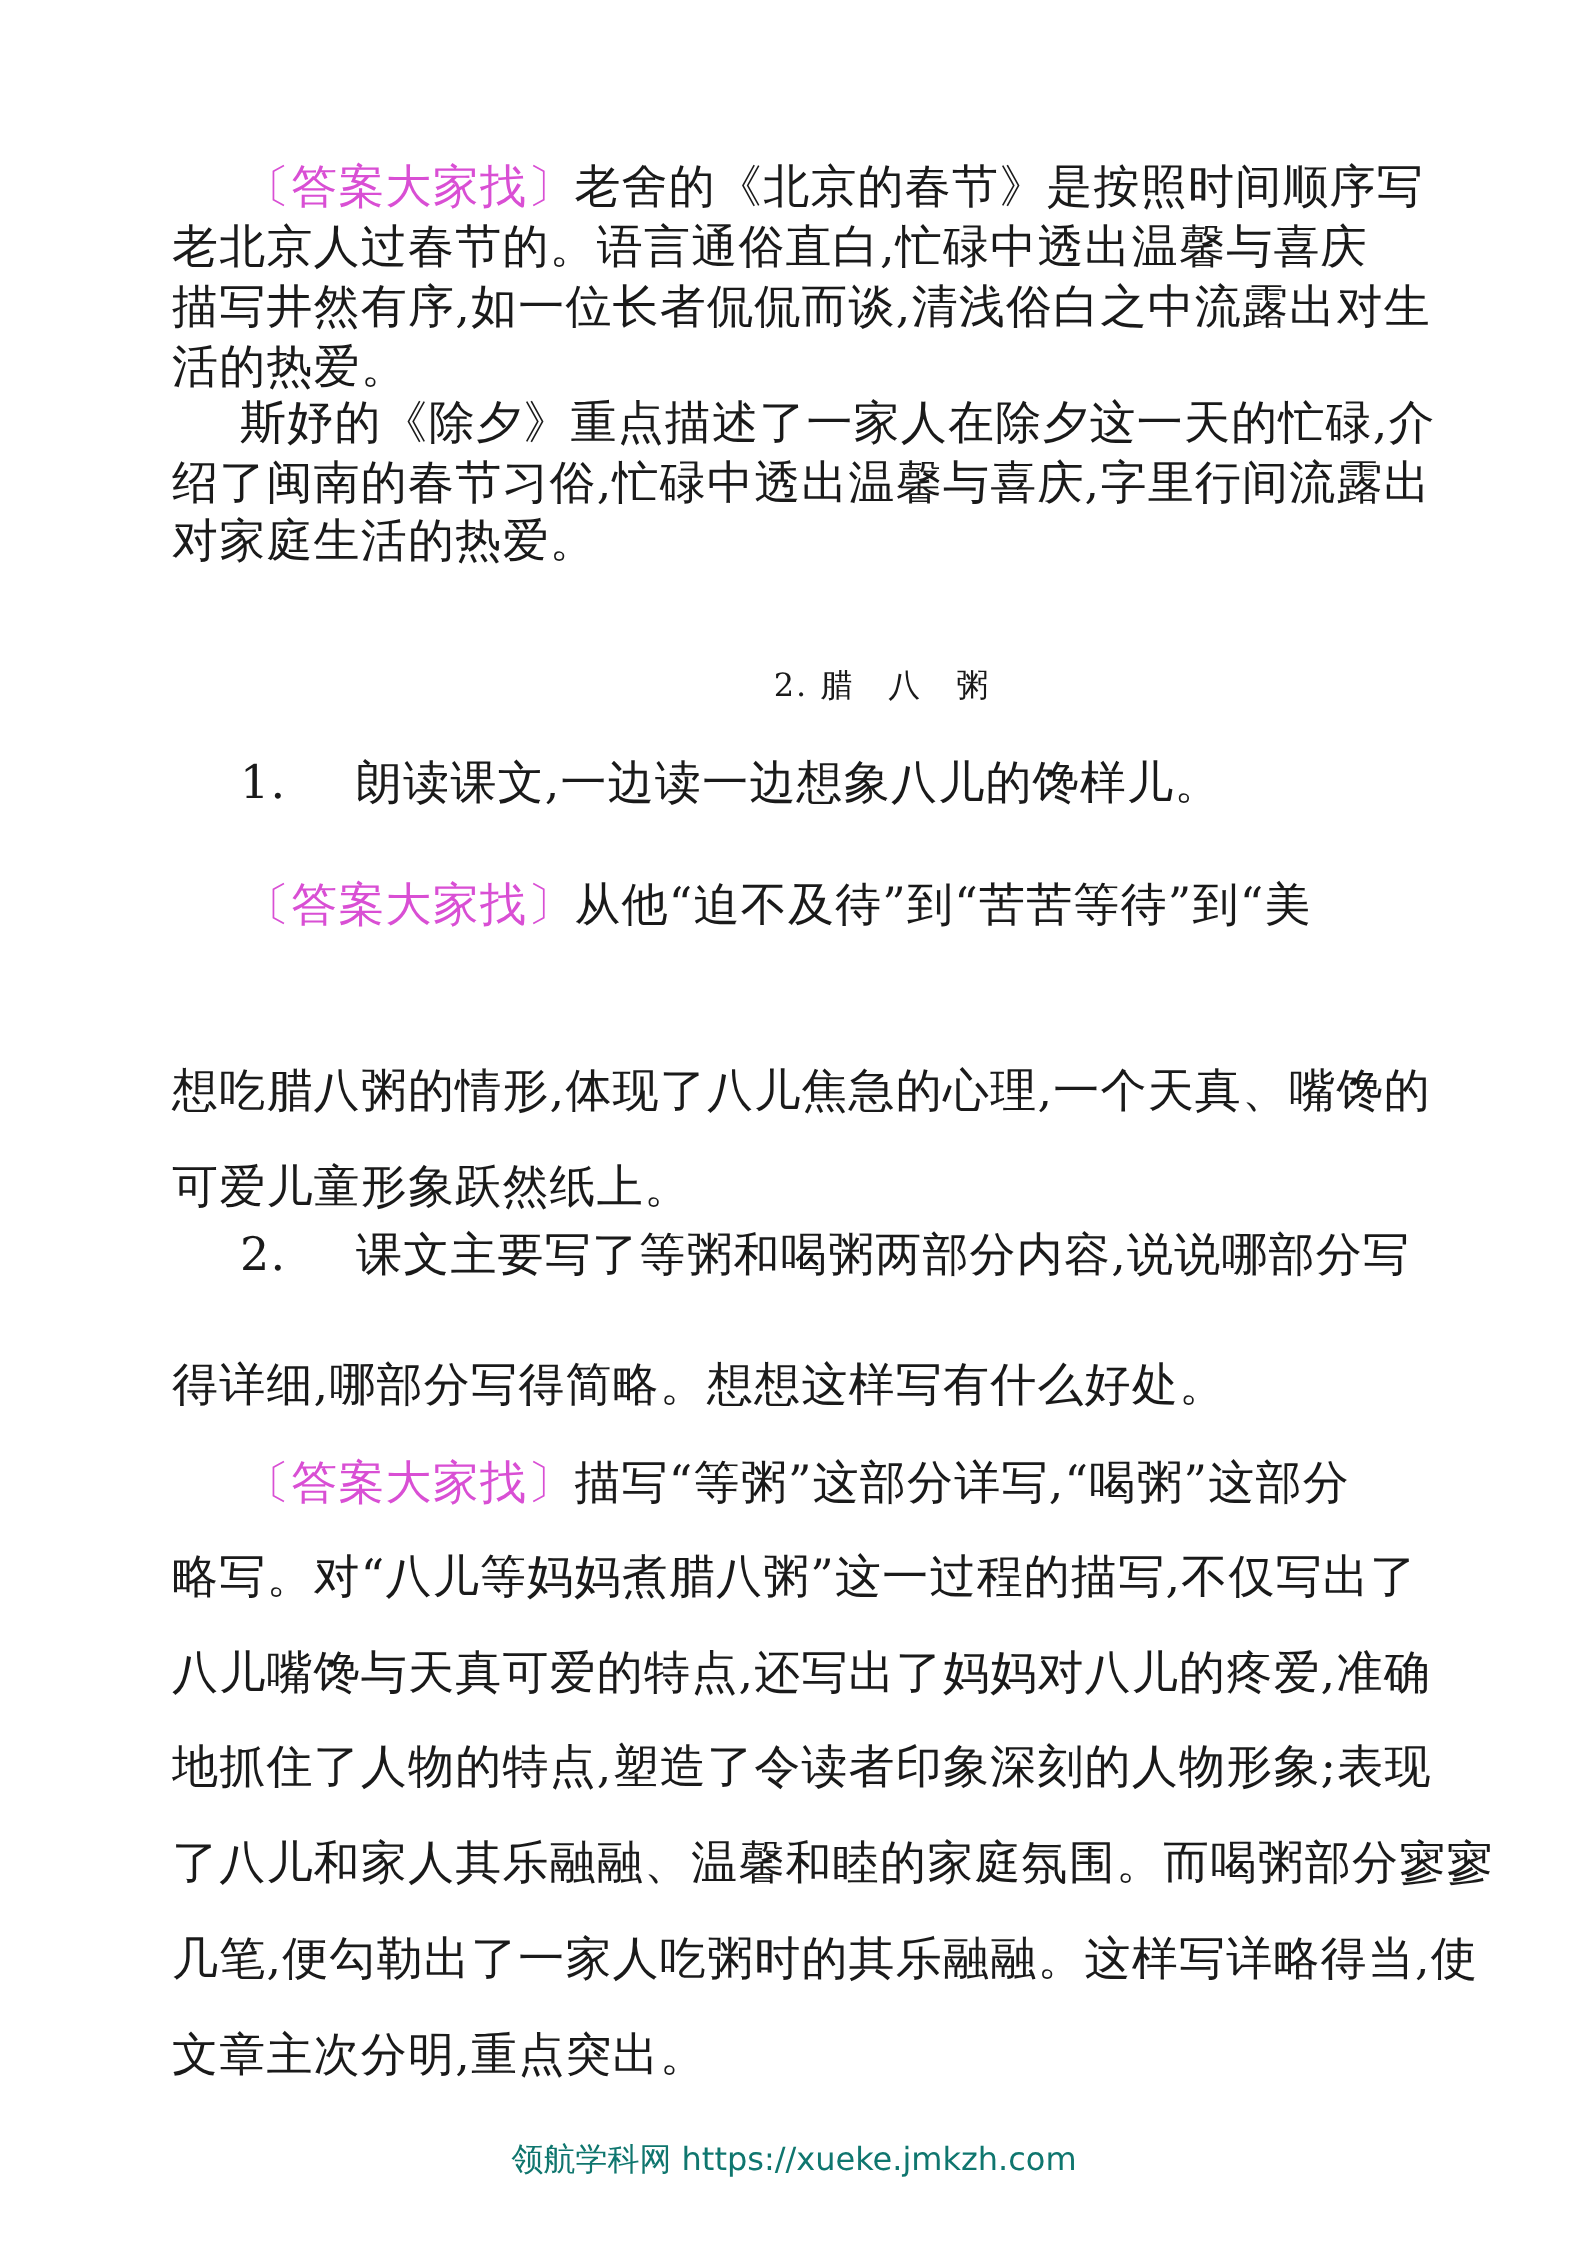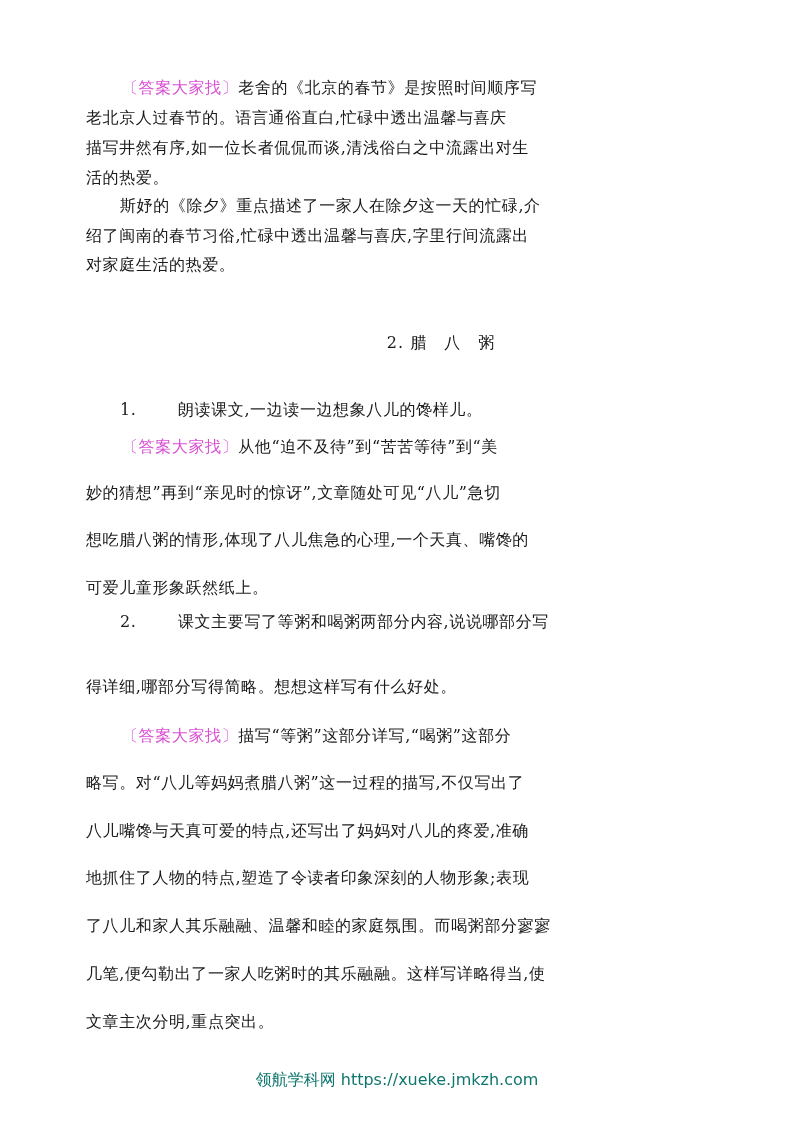--- a/index.html
+++ b/index.html
@@ -1,19 +1,19 @@
 <!DOCTYPE html>
 <html><head>
 <meta charset="utf-8">
 <style>
   html, body { margin: 0; padding: 0; background: #ffffff; }
   body { width: 794px; height: 1122px; position: relative; overflow: hidden;
          font-family: "DejaVu Serif", "Liberation Serif", serif; color: #1a1a1a; }
   .page { position: absolute; left: 0; top: 0; width: 794px; height: 1122px; }
-  .line { position: absolute; left: 86px; width: 620px; font-size: 16px; white-space: nowrap; letter-spacing: 0.6px; }
+  .line { position: absolute; left: 86px; width: 620px; font-size: 23px; white-space: nowrap; letter-spacing: 0.6px; }
   .tag { color: #d94fd4; }
   .title { position: absolute; left: 4px; width: 794px; text-align: center; font-size: 16px; top: 333px; letter-spacing: 1px; margin-left: 40px; }
   .footer { position: absolute; left: 0; width: 794px; top: 1070px; text-align: center; font-family: "DejaVu Sans", "Liberation Sans", sans-serif; font-size: 16px; color: #0f766e; }
   .num { display: inline-block; width: 58px; }
 </style>
 </head>
 <body>
 
 <div class="page">
 
@@ -23,28 +23,27 @@
   <div class="line" style="top:108px;">老北京人过春节的。语言通俗直白,忙碌中透出温馨与喜庆</div>
   <div class="line" style="top:138px;">描写井然有序,如一位长者侃侃而谈,清浅俗白之中流露出对生</div>
   <div class="line" style="top:168px;">活的热爱。</div>
 
   <div class="line" style="top:196px; left:120px;">斯妤的《除夕》重点描述了一家人在除夕这一天的忙碌,介</div>
   <div class="line" style="top:226px;">绍了闽南的春节习俗,忙碌中透出温馨与喜庆,字里行间流露出</div>
   <div class="line" style="top:255px;">对家庭生活的热爱。</div>
 
   <div class="title">2. 腊　八　粥</div>
 
-  <div class="line" style="top:400px; left:120px;">
+  <div class="line" style="top:376px; left:120px;">
     <span class="num">1.</span><span>朗读课文,一边读一边想象八儿的馋样儿。</span>
   </div>
 
   <div class="line" style="top:437px; left:122px;">
     <span class="tag">〔答案大家找〕</span><span>从他“迫不及待”到“苦苦等待”到“美</span>
   </div>
-  <div class="line" style="top:483px;">妙的猜想”再到“亲见时的惊讶”,文章随处可见“八儿”急切</div>
   <div class="line" style="top:530px;">想吃腊八粥的情形,体现了八儿焦急的心理,一个天真、嘴馋的</div>
   <div class="line" style="top:578px;">可爱儿童形象跃然纸上。</div>
 
   <div class="line" style="top:612px; left:120px;">
     <span class="num">2.</span><span>课文主要写了等粥和喝粥两部分内容,说说哪部分写</span>
   </div>
   <div class="line" style="top:677px;">得详细,哪部分写得简略。想想这样写有什么好处。</div>
 
   <div class="line" style="top:726px; left:122px;">
     <span class="tag">〔答案大家找〕</span><span>描写“等粥”这部分详写,“喝粥”这部分</span>

